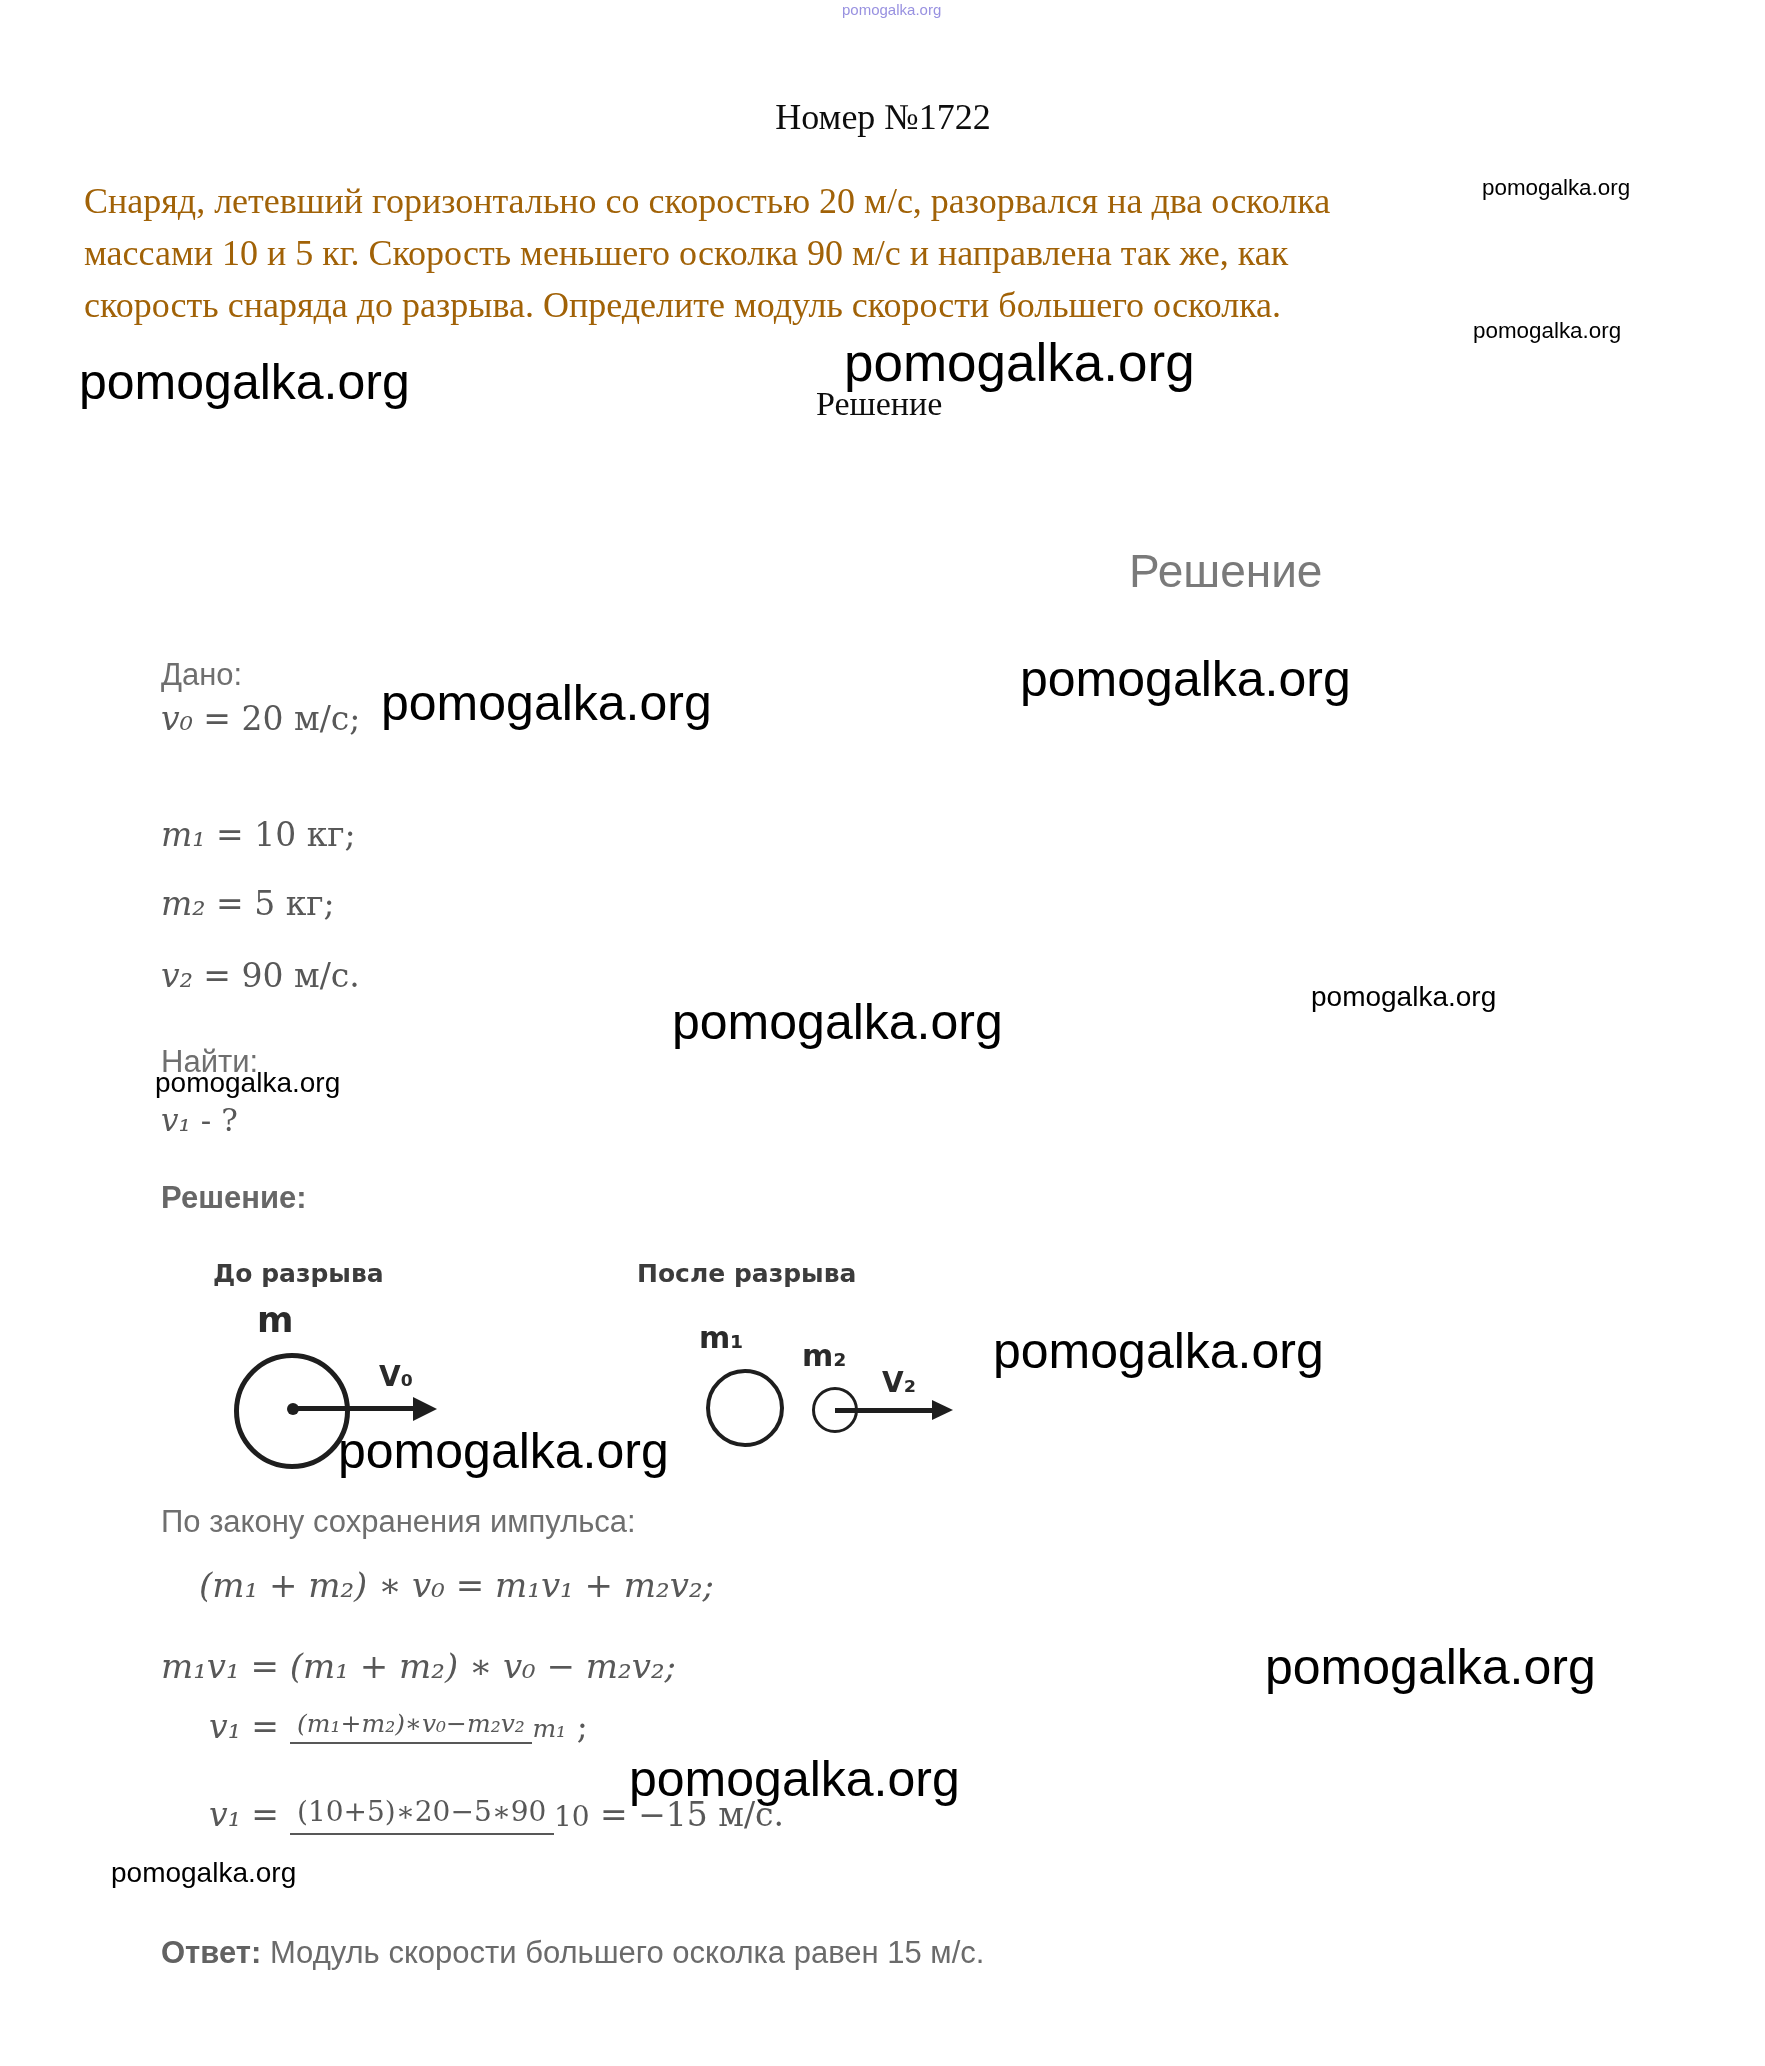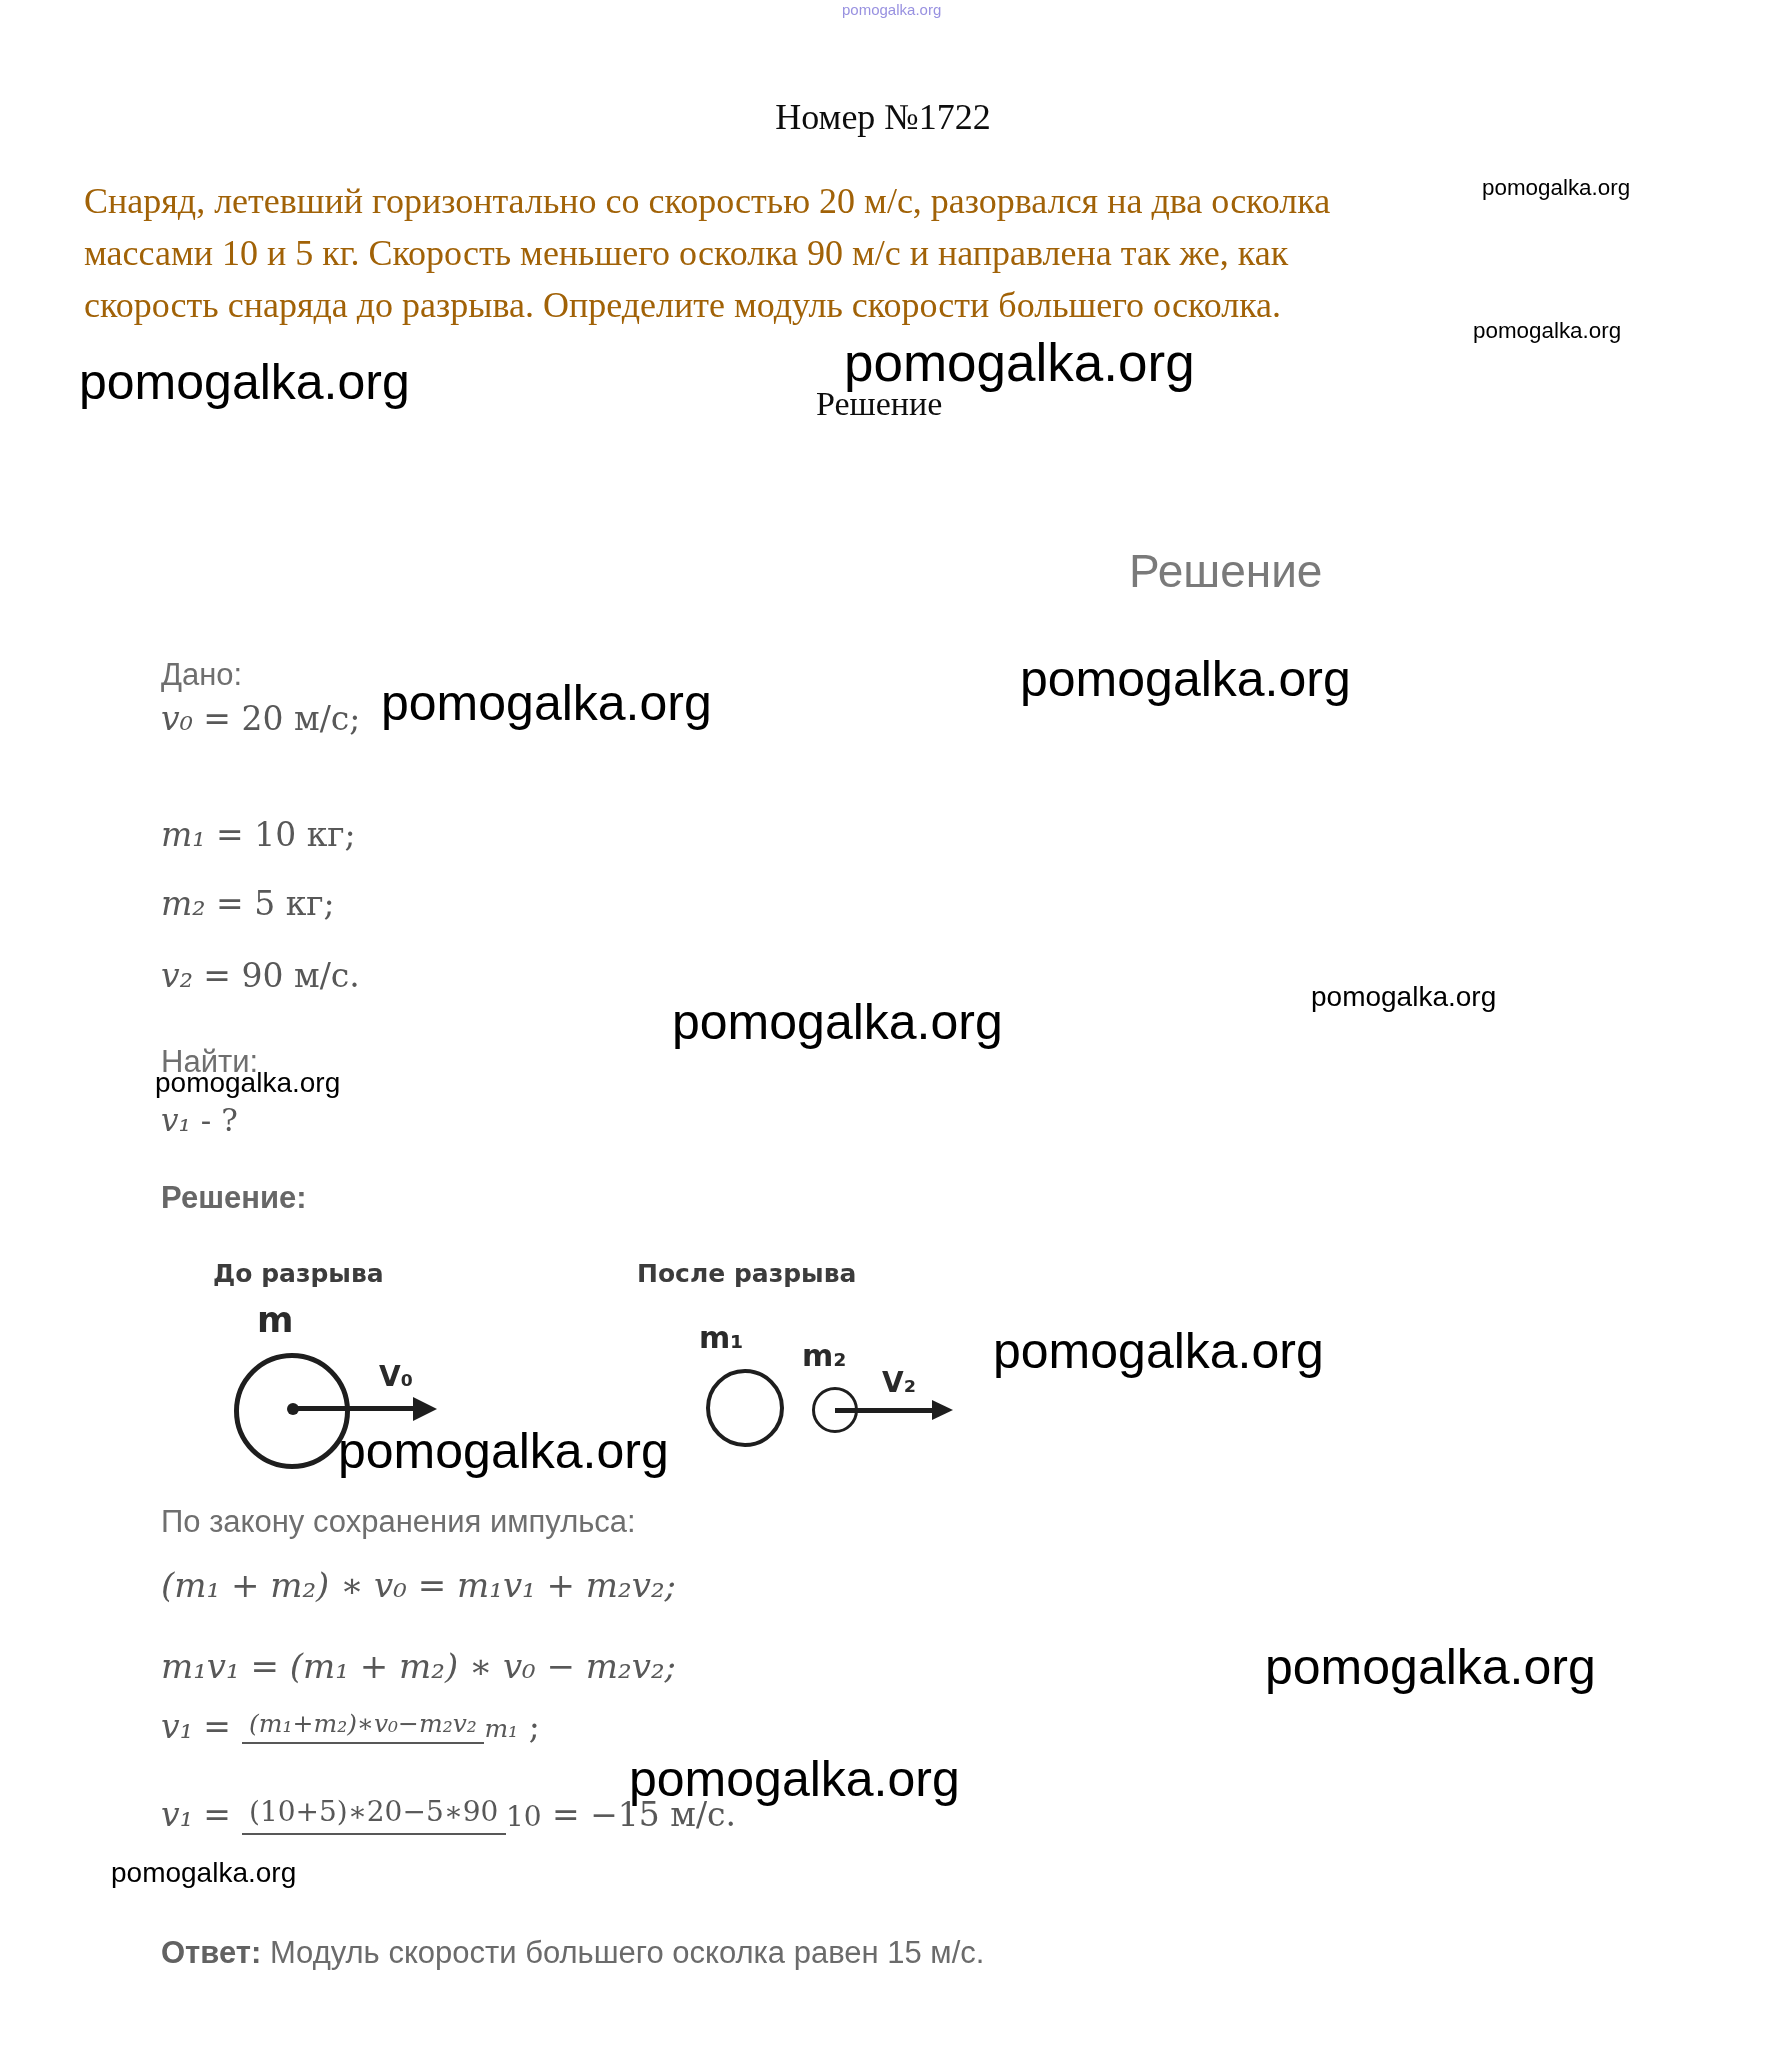--- a/index.html
+++ b/index.html
@@ -62,23 +62,23 @@
     position:absolute; left:161px;
     font-family:"DejaVu Serif",serif;
     color:#585858; font-size:33px; white-space:nowrap;
   }
   .mvar { font-style:italic; }
   .g0 { top:699px; }
   .g1 { top:815px; }
   .g2 { top:884px; }
   .g3 { top:956px; }
   .find { top:1102px; font-size:31px; }
-  .f1 { top:1565px; font-size:34px; }
+  .f1 { top:1565px; font-size:34px;margin-left:38px; }
   .f2 { top:1646px; font-size:34px; }
-  .fracline { display:flex; align-items:center; gap:10.5px; }
+  .fracline { display:flex; align-items:center; gap:10.5px;margin-left:48px; }
   .f3 { top:1707px; }
   .f4 { top:1795px; }
   .lhs, .tail { font-size:33px; }
   .frac { display:inline-flex; flex-direction:row; align-items:center; }
   .frac .num { padding:0 7.5px 4.5px; border-bottom:2.2px solid #585858; }
   .frac .den { padding-top:3px; }
   .f3 .frac { font-size:25px; }
   .f4 .frac { font-size:28px; }
 
   

